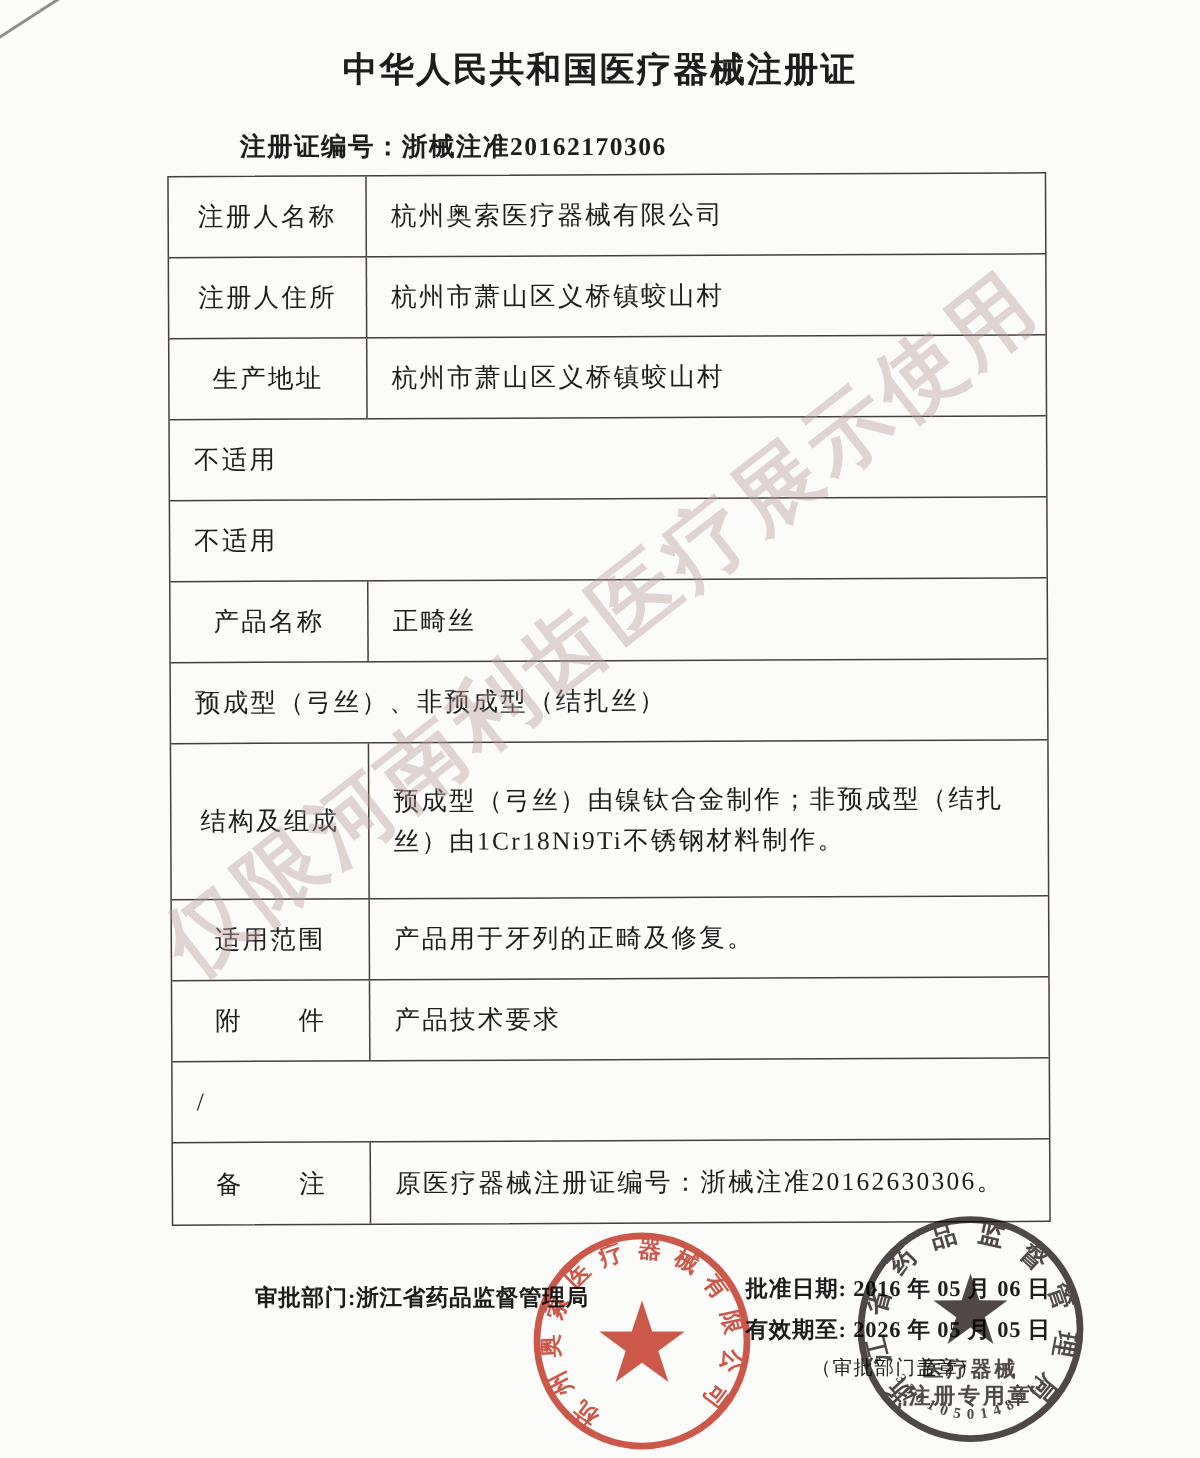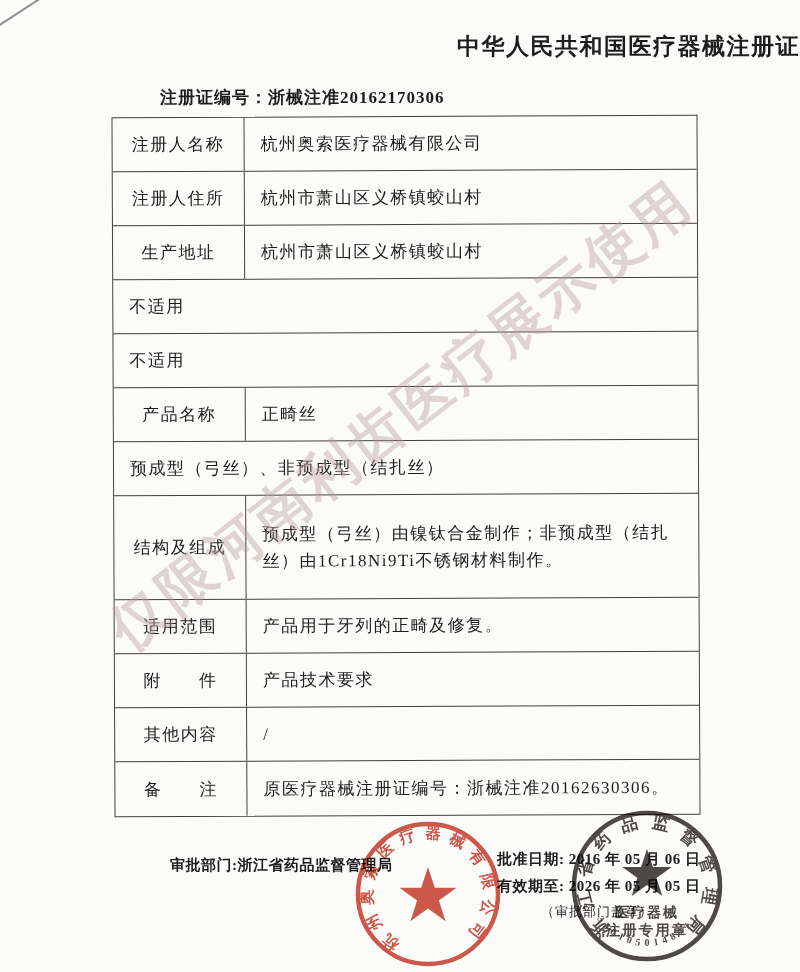--- a/index.html
+++ b/index.html
@@ -8,21 +8,21 @@
     position:relative; width:800px; height:972px; margin:0 auto;
     background:#fbfbfa; overflow:hidden;
     font-family:"Liberation Serif","DejaVu Serif",serif;
     color:#1d1d1d;
   }
   .fold-line {
     position:absolute; left:-6px; top:10px; width:54px; height:1.5px;
     background:#8f8f8f; transform:rotate(-33deg); z-index:1;
   }
   .title {
-    position:absolute; top:31px; left:0; width:800px; text-align:right;
+    position:absolute; top:31px; left:0; width:800px; text-align:center;
     font-size:23px; font-weight:bold; letter-spacing:1.5px; z-index:2;
   }
   .cert-no {
     position:absolute; top:86px; left:160px; font-size:17px;
     font-weight:600; letter-spacing:1px; z-index:2;text-align:center;
   }
   .cert-table {
     position:absolute; left:113px; top:116px; width:586px;
     border:1.5px solid #453f3a; transform:rotate(-0.25deg);
     background:rgba(255,255,255,0.0); z-index:2;
@@ -99,21 +99,20 @@
     </div>
     <div class="row">
       <div class="cell label">适用范围</div>
       <div class="cell value">产品用于牙列的正畸及修复。</div>
     </div>
     <div class="row">
       <div class="cell label">附　　件</div>
       <div class="cell value">产品技术要求</div>
     </div>
     <div class="row">
-      <div class="cell label">其他内容</div>
       <div class="cell value">/</div>
     </div>
     <div class="row">
       <div class="cell label">备　　注</div>
       <div class="cell value">原医疗器械注册证编号：浙械注准20162630306。</div>
     </div>
   </div>
 
   <div class="dept-line">
     <span>审批部门:</span><span>浙江省药品监督管理局</span>

